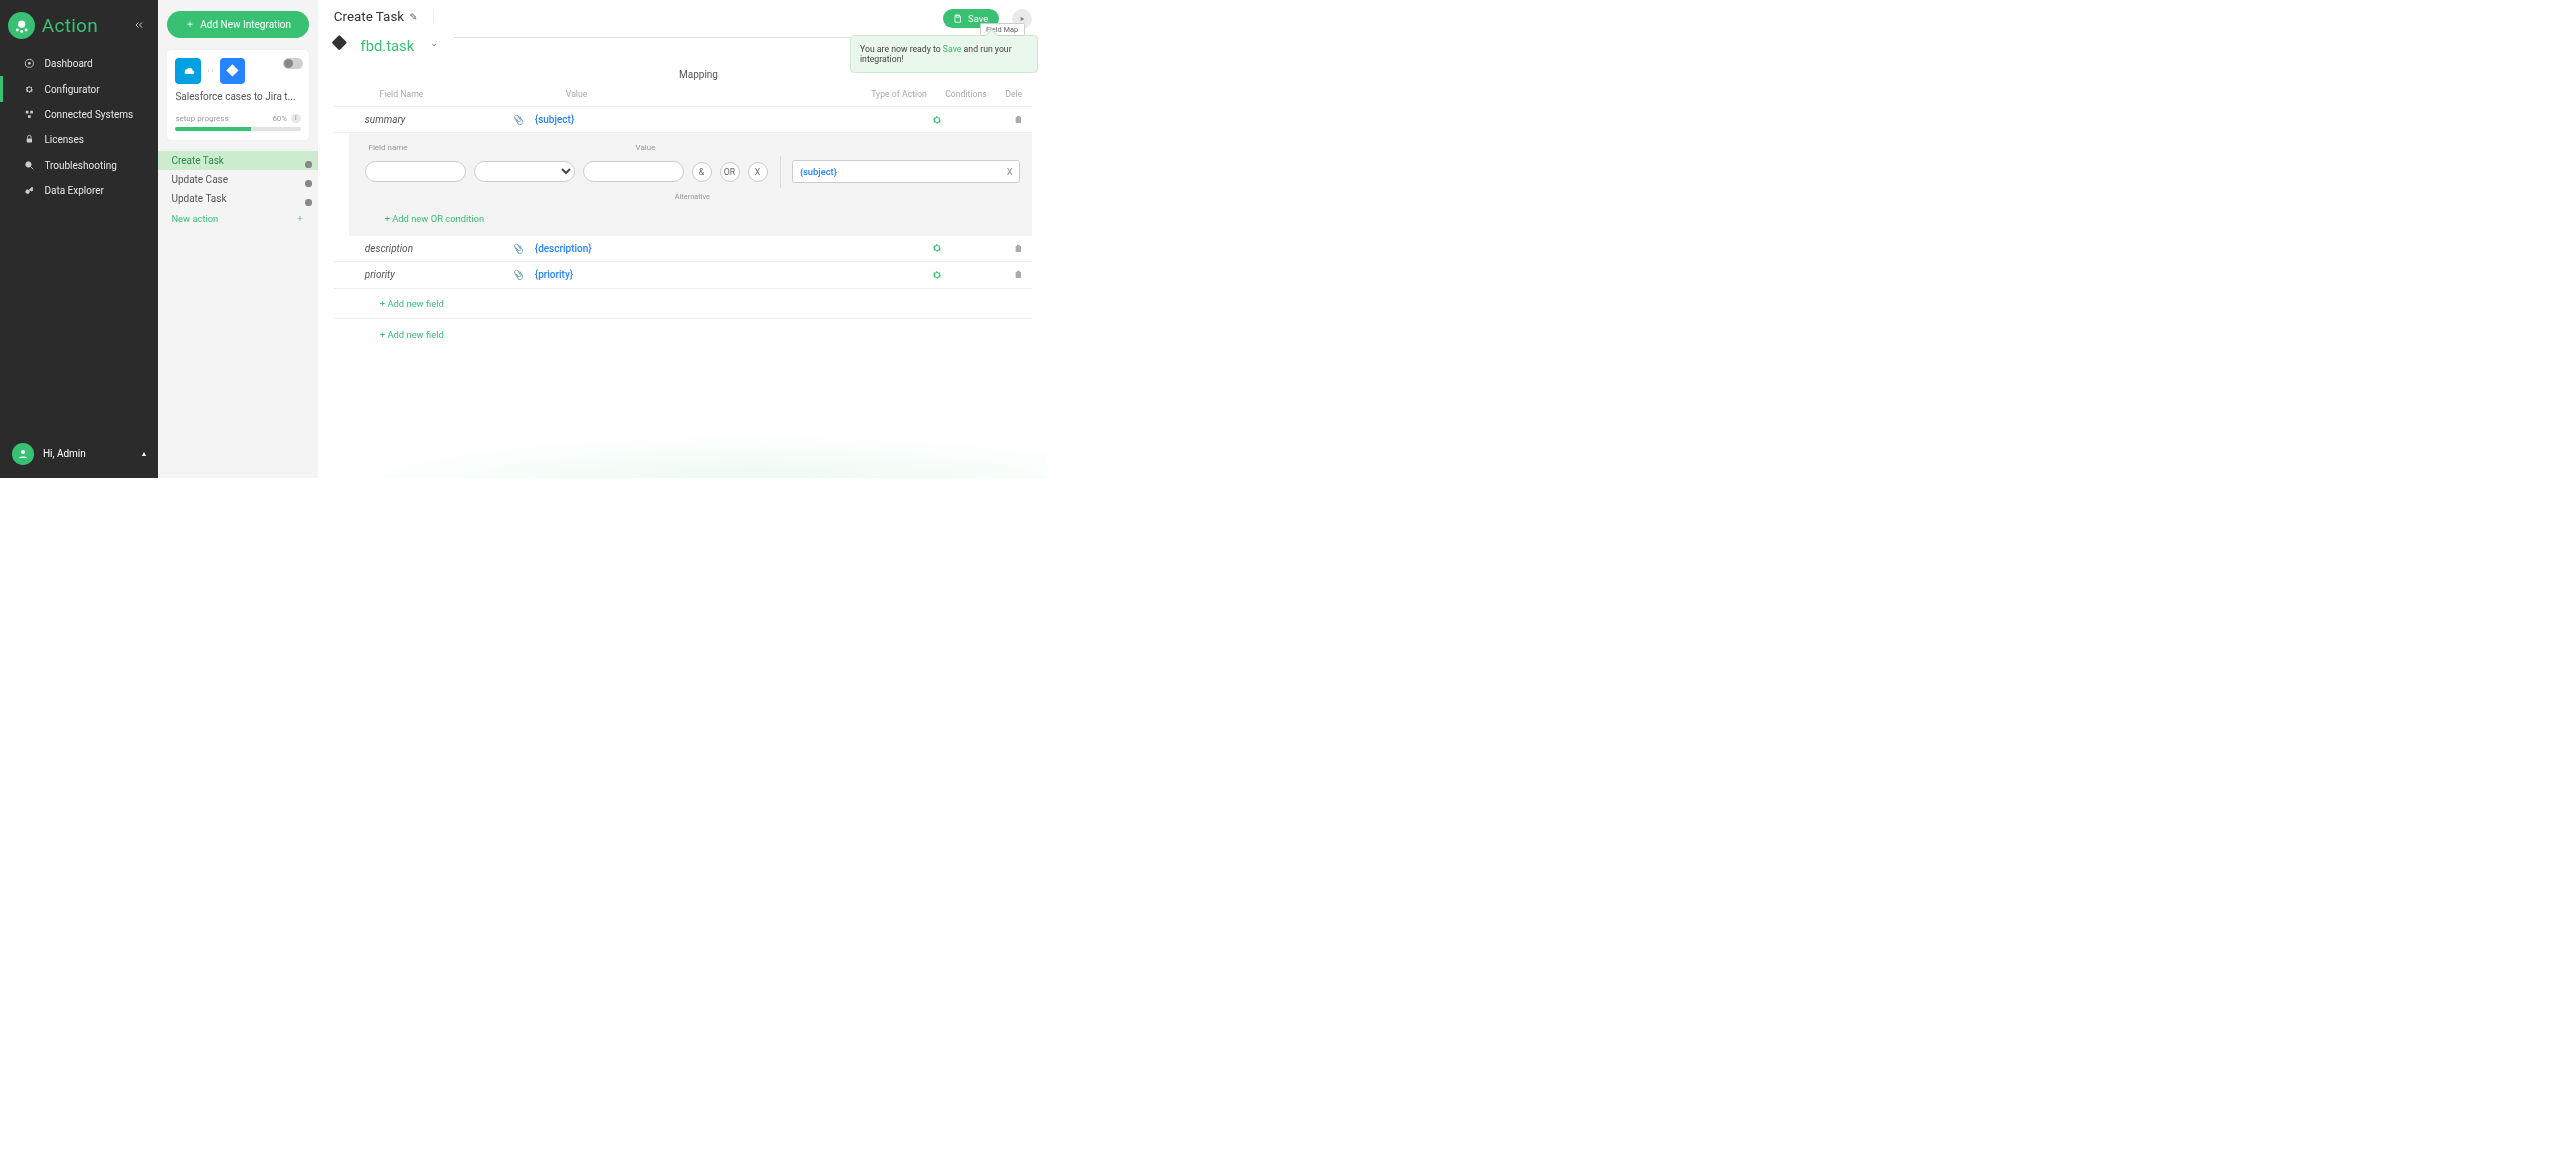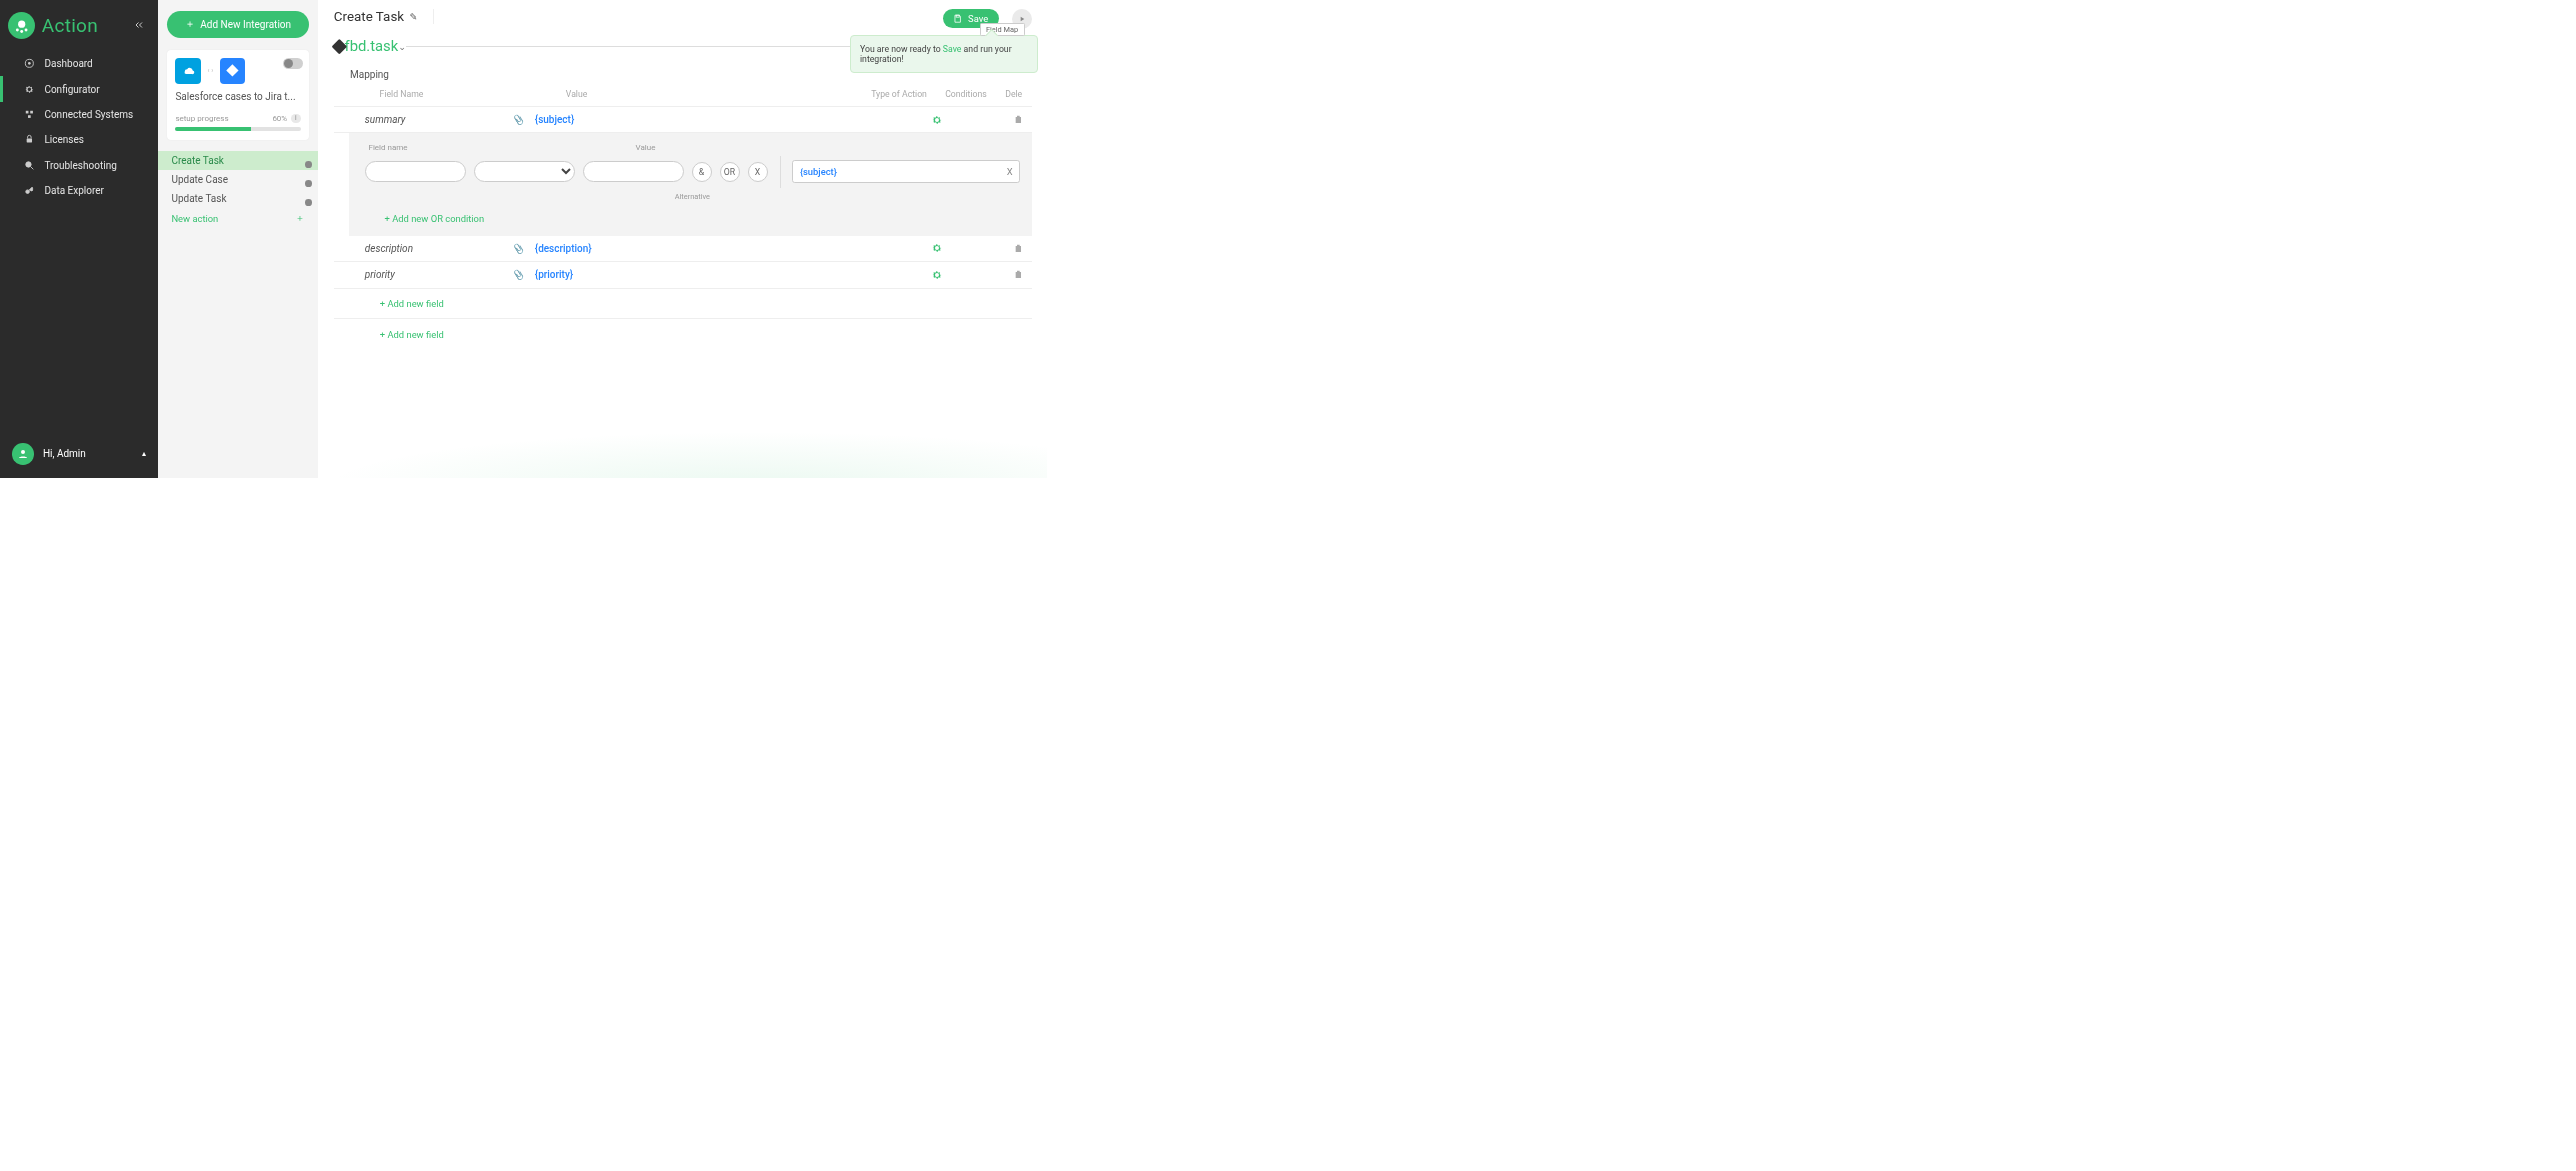--- a/index.html
+++ b/index.html
@@ -55,26 +55,26 @@
   .header-spacer { flex:1; }
   .save-btn { background:#38c172; color:#fff; border:none; border-radius:12px; padding:4px 10.7px; font-size:9.4px; display:flex; align-items:center; gap:5.4px; cursor:pointer; }
   .run-btn { width:20px; height:20px; border-radius:50%; background:#eaeaea; display:flex; align-items:center; justify-content:center; margin-left:5.4px; cursor:pointer; }
   .run-btn svg { width:8px; height:8px; fill:#888; }
   
   .tooltip-box { position:absolute; top:35px; right:9.4px; width:188px; background:#eaf7ec; border:0.7px solid #cdeccd; border-radius:4px; padding:8px 9.4px; font-size:8.7px; color:#444; z-index:5; }
   .tooltip-box .tag { position:absolute; top:-13.4px; right:12px; background:#fff; border:0.7px solid #ccc; font-size:7.4px; color:#666; padding:1.3px 5.4px; border-radius:1.3px; }
   .tooltip-box .arrow { position:absolute; top:-5.4px; right:40px; width:9.4px; height:9.4px; background:#eaf7ec; border-left:0.7px solid #cdeccd; border-top:0.7px solid #cdeccd; transform:rotate(45deg); }
   .tooltip-box a { color:#38c172; text-decoration:none; }
   
-  .section-row { display:flex; align-items:center; padding:2.7px 14.8px 0 14.8px; gap:0; }
+  .section-row { display:flex; padding:2.7px 14.8px 0 14.8px; gap:16px; }
   .diamond { width:10.7px; height:10.7px; background:#333; transform:rotate(45deg); border-radius:1.3px; }
   .section-title { font-size:14.8px; color:#38c172; }
   .section-caret { color:#777; font-size:9.4px; }
   .section-line { flex:1; height:0.7px; background:#ddd; }
-  .mapping-label { padding:13.4px 0 6.7px 31px; font-size:10px; color:#555; }
+  .mapping-label { padding:13.4px 0 6.7px 31px; font-size:10px; color:#555;text-align:center; }
   
   .cols-header { display:flex; padding:2.7px 0 6.7px 31px; font-size:8.7px; color:#aaa; border-bottom:0.7px solid #eee; margin:0 14.8px 0 14.8px; }
   .col-field { width:201px; padding-left:14.8px; }
   .col-value { flex:1; }
   .col-type  { width:74px; }
   .col-cond  { width:60px; text-align:left; }
   .col-del   { width:27px; }
   
   .map-row { display:flex; align-items:center; padding:6.7px 0; margin:0 14.8px; border-bottom:0.7px solid #eee; }
   .map-row .fname { width:201px; padding-left:31px; font-size:10px; color:#555; display:flex; align-items:center; gap:6.7px;font-style:italic; }

